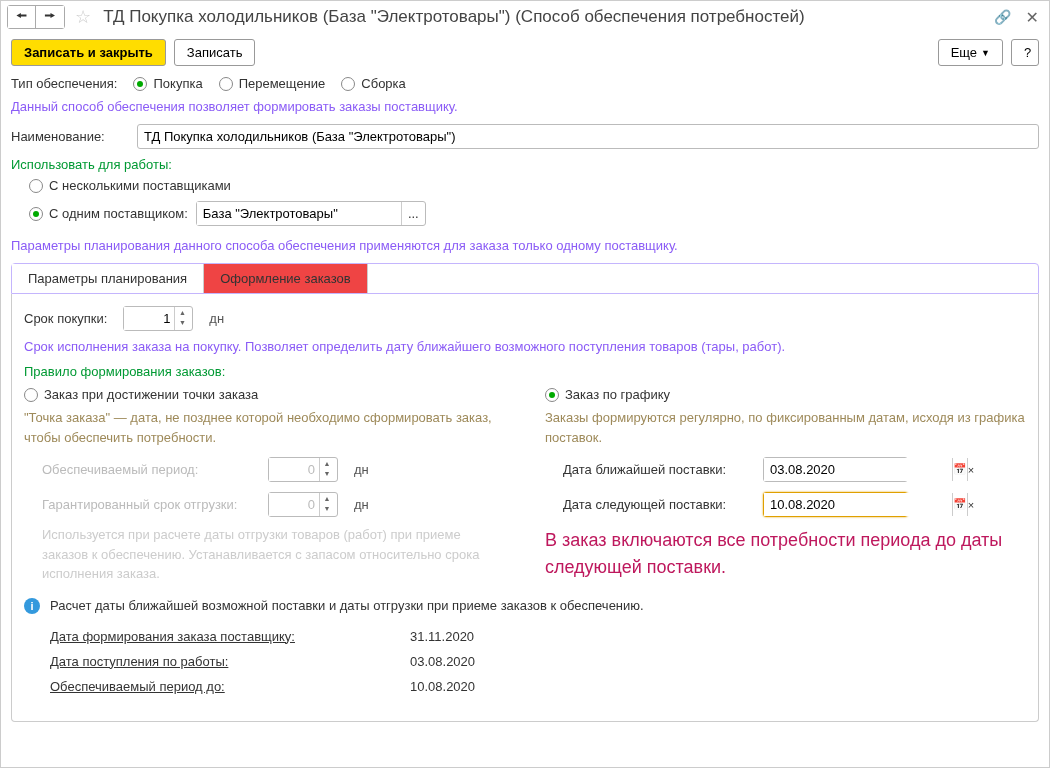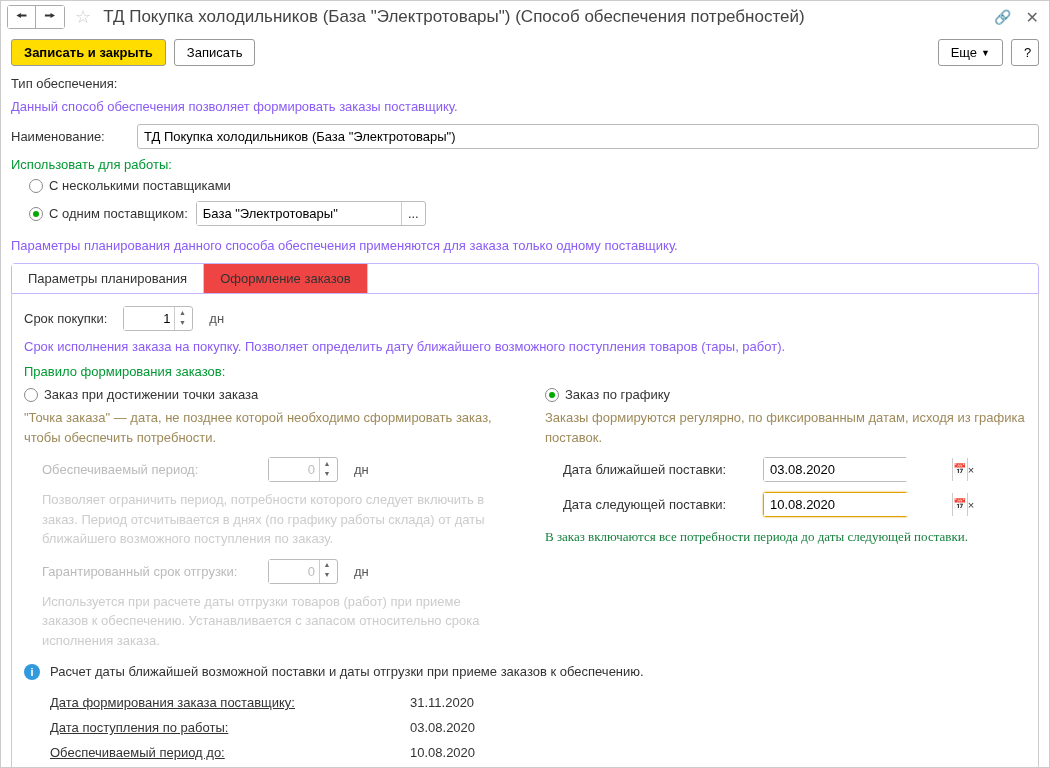--- a/index.html
+++ b/index.html
@@ -55,21 +55,21 @@
 .date-input.highlight { border: 1px solid #e0a000; box-shadow: 0 0 2px #e0a000; }
 .date-input input { border: none; flex: 1; padding: 4px 6px; font-size: 13px; }
 .date-btn { width: 24px; border-left: 1px solid #ccc; display: flex; align-items: center; justify-content: center; cursor: pointer; font-size: 11px; }
 .info-row { display: flex; gap: 10px; margin-top: 14px; align-items: flex-start; }
 .info-icon { width: 16px; height: 16px; border-radius: 50%; background: #3399dd; color: #fff; display: flex; align-items: center; justify-content: center; font-size: 11px; font-weight: bold; flex-shrink: 0; }
 .calc-table { margin-left: 26px; margin-top: 10px; }
 .calc-row { display: flex; padding: 5px 0; }
 .calc-label { width: 360px; text-decoration: underline; }
 .calc-val { color: #333; }
 .indent { margin-left: 18px; margin-top: 6px; }
-.note-right { color: #15803d; font-size: 13px; line-height: 1.5; margin-top: 8px; font-family: Liberation Serif, serif; }
+.note-right { color: #be185d; font-size: 18px; line-height: 1.5; margin-top: 8px; }
 .num-input.muted input { color: #bbb; }
 .sp { height: 4px; }
 </style>
 </head>
 <body>
 
 <div class="window">
   <div class="titlebar">
     <div class="nav-btns">
       <div class="nav-btn">🠘</div>
@@ -88,20 +88,34 @@
     <button class="btn btn-more">
         <span>Еще</span> 
         <span style="font-size:9px">▼</span>
       </button>
     <button class="btn btn-help">?</button>
   </div>
 
   <div class="content">
     <div class="row">
       <span class="label">Тип обеспечения:</span>
+      <div class="radio-group">
+        <div class="radio">
+            <span class="radio-circle checked"></span>
+            <span>Покупка</span>
+          </div>
+        <div class="radio">
+            <span class="radio-circle"></span>
+            <span>Перемещение</span>
+          </div>
+        <div class="radio">
+            <span class="radio-circle"></span>
+            <span>Сборка</span>
+          </div>
+      </div>
     </div>
     <div class="note">Данный способ обеспечения позволяет формировать заказы поставщику.</div>
 
     <div class="row">
       <span class="label" style="width:110px">Наименование:</span>
       <input class="input-text" value="ТД Покупка холодильников (База &quot;Электротовары&quot;)" style="">
     </div>
 
     <div class="green-label">Использовать для работы:</div>
     <div class="indent">
@@ -157,21 +171,20 @@
               <span class="label" style="width:210px">Обеспечиваемый период:</span>
               <div class="num-input muted">
                 <input value="0" style="">
                 <div class="spinner">
                     <div class="spin-btn">▲</div>
                     <div class="spin-btn">▼</div>
                   </div>
               </div>
               <span class="unit">дн</span>
             </div>
-            <div class="note-sm muted">Позволяет ограничить период, потребности которого следует включить в заказ. Период отсчитывается в днях (по графику работы склада) от даты ближайшего возможного поступления по заказу.</div>
             <div class="row" style="margin-top:10px">
               <span class="label" style="width:210px">Гарантированный срок отгрузки:</span>
               <div class="num-input muted">
                 <input value="0" style="">
                 <div class="spinner">
                     <div class="spin-btn">▲</div>
                     <div class="spin-btn">▼</div>
                   </div>
               </div>
               <span class="unit">дн</span>

